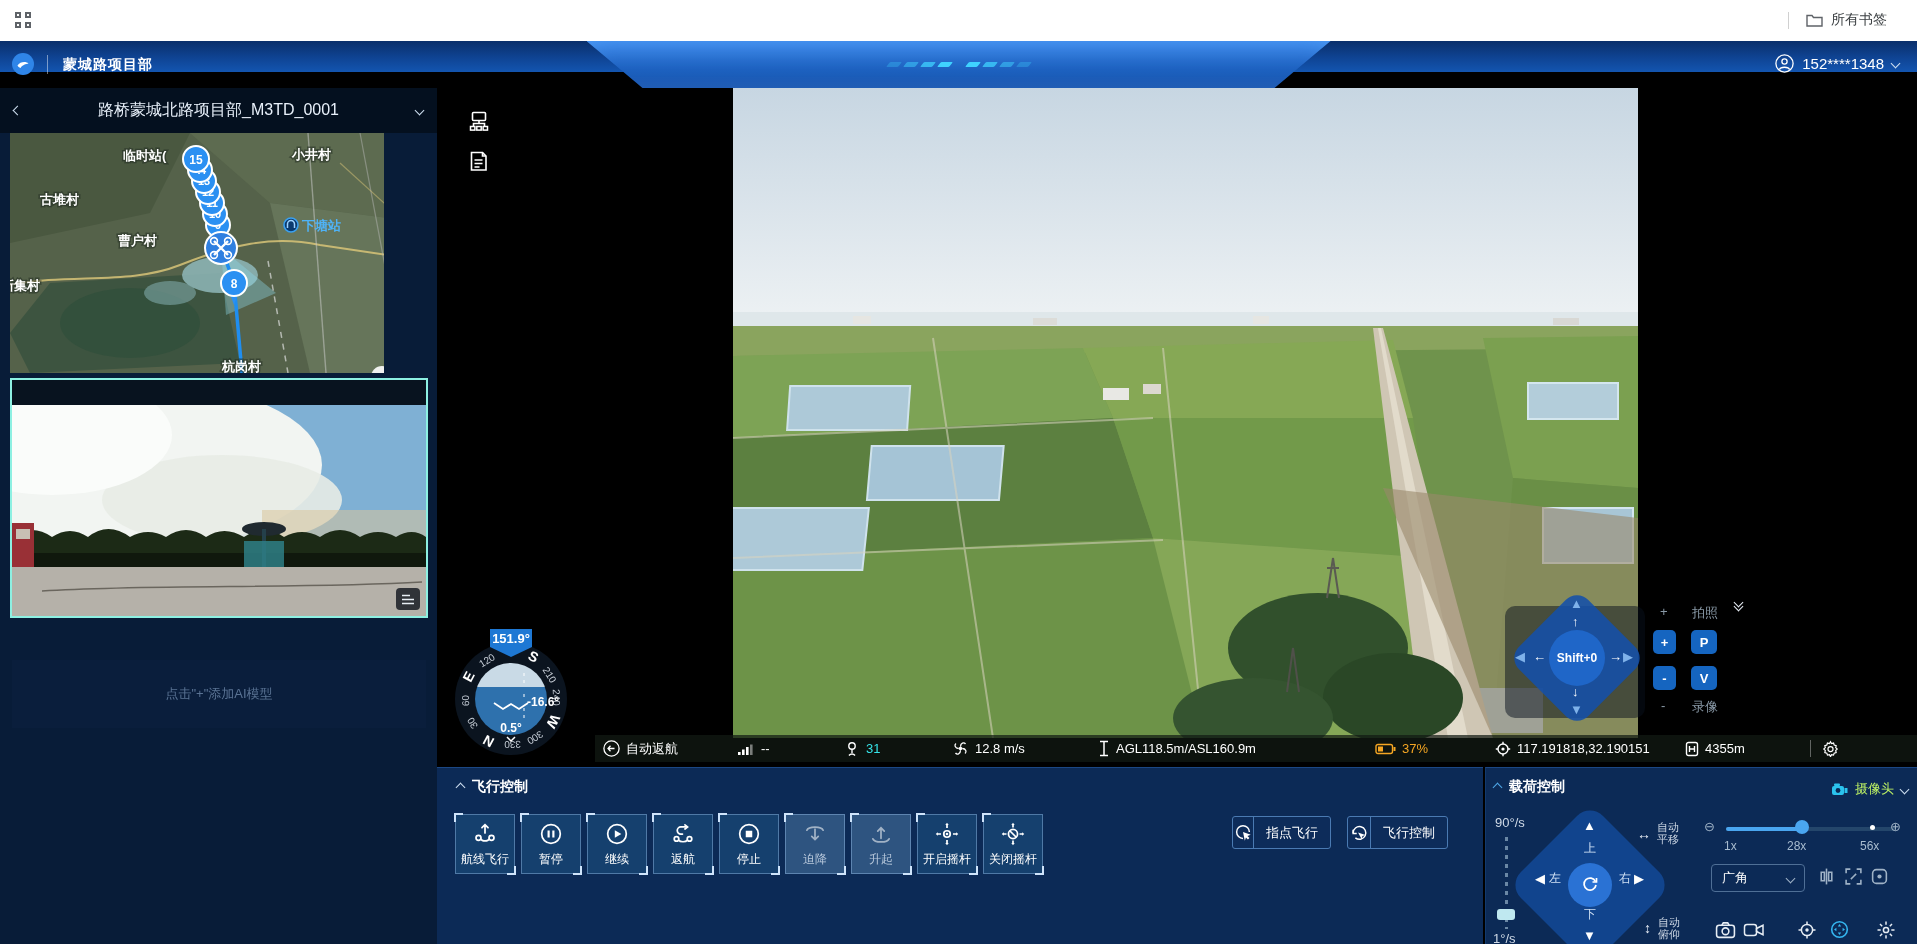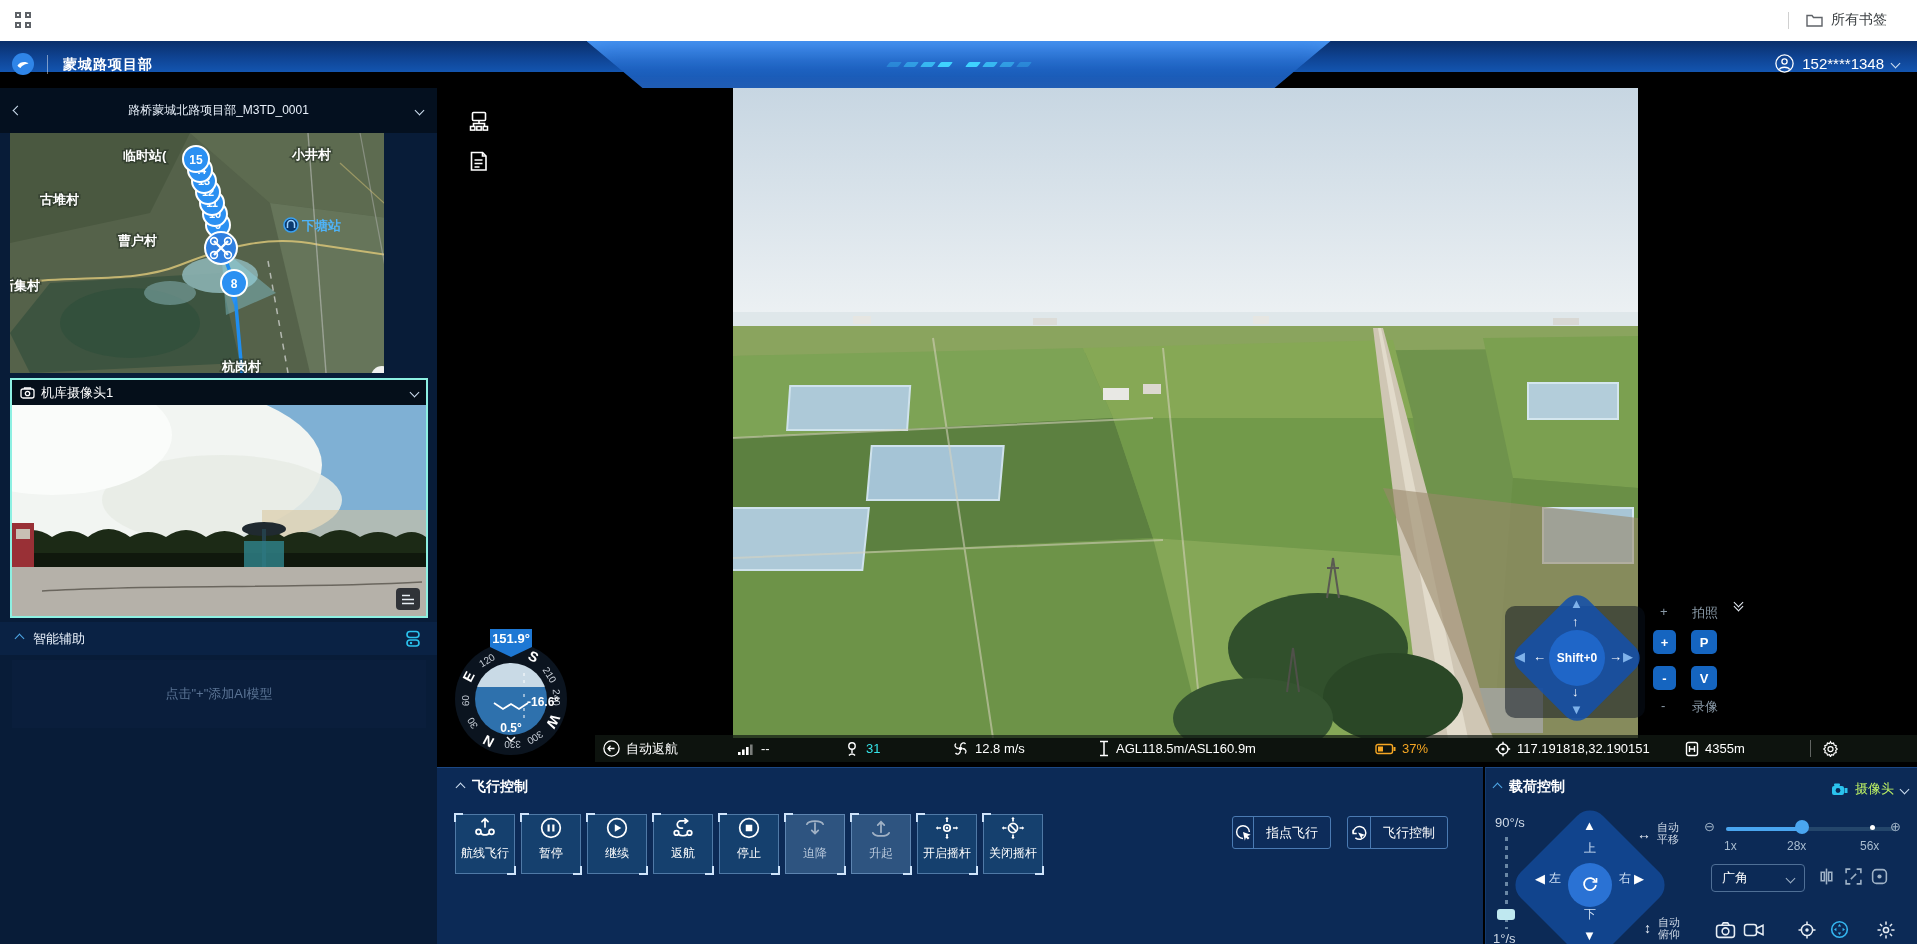--- a/index.html
+++ b/index.html
@@ -32,21 +32,21 @@
   
   .chev { display:inline-block; width:7px; height:7px; border-right:1.6px solid #cfe0f2; border-bottom:1.6px solid #cfe0f2; }
   .chev.down { transform:rotate(45deg); }
   .chev.up { transform:rotate(-135deg); }
   .chev.left { transform:rotate(135deg); }
   .chev.cyan { border-color:#4fa8e8; }
 
   
   .left-panel { position:absolute; left:0; top:88px; width:437px; height:856px; background:#081c38; }
   .device-header { position:absolute; left:0; top:0; width:437px; height:45px; background:#04101f; display:flex; align-items:center; }
-  .device-name { position:absolute; left:50%; transform:translateX(-50%); color:#e8f0fa; font-size:12px; white-space:nowrap; }
+  .device-name { position:absolute; left:50%; transform:translateX(-50%); color:#e8f0fa; font-size:16px; white-space:nowrap; }
   .map-box { position:absolute; left:10px; top:45px; width:374px; height:240px; overflow:hidden; background:#4c5a42; }
   .cam-box { position:absolute; left:10px; top:290px; width:418px; height:240px; border:2px solid #8df0e2; background:#08131f; }
   .cam-header { position:absolute; left:0; top:0; width:100%; height:25px; background:rgba(5,13,24,.68); z-index:3; display:flex; align-items:center; gap:6px; padding:0 8px; color:#fff; font-size:13px; }
   .cam-header .chev { margin-left:auto; }
   .cam-list-btn { position:absolute; right:6px; bottom:6px; width:24px; height:22px; background:rgba(10,16,24,.78); border-radius:4px; z-index:3; display:flex; align-items:center; justify-content:center; }
   .ai-header { position:absolute; left:0; top:534px; width:437px; height:33px; background:#0a2244; display:flex; align-items:center; gap:10px; padding:0 16px; color:#eaf2fc; font-size:13px; }
   .ai-model-icon { margin-left:auto; }
   .ai-box { position:absolute; left:12px; top:572px; width:414px; height:68px; background:#0a1e3c; display:flex; align-items:center; justify-content:center; }
   .ai-hint { color:#5a7394; font-size:13px; }
 
@@ -71,21 +71,21 @@
 
   .cam-quick { position:absolute; left:1213px; top:512px; width:120px; height:125px; }
   .cq-gray { position:absolute; color:#8a9aa8; font-size:13px; }
   .cq-btn { position:absolute; width:23px; height:24px; background:#1565c0; border-radius:5px; color:#fff; font-size:13px; font-weight:bold; display:flex; align-items:center; justify-content:center; }
   .dbl-chev { position:absolute; left:85px; top:2px; display:flex; flex-direction:column; gap:-2px; }
   .dbl-chev .chev { border-color:#e8eef6; margin-top:-3px; }
 
   
   .flight-panel { position:absolute; left:437px; top:767px; width:1046px; height:177px; background:#0c2a56; border-top:1px solid #1b4784; }
   .panel-title { position:absolute; display:flex; align-items:center; gap:8px; color:#fff; font-size:14px; font-weight:bold; }
-  .fbtn { position:absolute; top:46px; width:60px; height:60px; background:#15406e; border:1px solid rgba(150,190,235,.45); display:flex; flex-direction:column; align-items:center; justify-content:flex-start; gap:4px; cursor:pointer; }
+  .fbtn { position:absolute; top:46px; width:60px; height:60px; background:#15406e; border:1px solid rgba(150,190,235,.45); display:flex; flex-direction:column; align-items:center; justify-content:center; gap:4px; cursor:pointer; }
   .fbtn::before { content:""; position:absolute; left:-2px; top:-2px; width:7px; height:7px; border-left:2px solid #cfe4fb; border-top:2px solid #cfe4fb; }
   .fbtn::after { content:""; position:absolute; right:-2px; bottom:-2px; width:7px; height:7px; border-right:2px solid #cfe4fb; border-bottom:2px solid #cfe4fb; }
   .fbtn .flbl { color:#fff; font-size:12px; white-space:nowrap; }
   .fbtn.disabled { background:#2e5480; }
   .fbtn.disabled .flbl { color:#b9c9dc; }
   .fbtn.disabled svg { opacity:.55; }
   .action-btn { position:absolute; top:48px; height:33px; background:#0d2c5a; border:1px solid #4a7ab2; border-radius:3px; display:flex; align-items:center; cursor:pointer; }
   .action-btn .ic { width:34px; display:flex; align-items:center; justify-content:center; }
   .action-btn .sep { width:1px; height:100%; background:#4a7ab2; }
   .action-btn .al { padding:0 12px; color:#fff; font-size:13px; white-space:nowrap; }
@@ -257,29 +257,20 @@
 
         <g>
           <path d="M219 158 L229 158 L224 172 Z" fill="#2b90f2"></path>
           <circle cx="224" cy="150" r="13" fill="#2b90f2" stroke="#fff" stroke-width="2"></circle>
           <text x="224" y="155" font-size="12" font-weight="bold" fill="#fff" text-anchor="middle">8</text>
         </g>
       </svg>
     </div>
 
     <div class="cam-box">
-      <div class="cam-header">
-        <svg width="15" height="13" viewBox="0 0 15 13">
-          <rect x="1" y="3" width="13" height="9" rx="2" fill="none" stroke="#fff" stroke-width="1.3"></rect>
-          <circle cx="7.5" cy="7.5" r="2.2" fill="none" stroke="#fff" stroke-width="1.3"></circle>
-          <path d="M4.5 3 V2 h6 v1" stroke="#fff" stroke-width="1.3" fill="none"></path>
-        </svg>
-        <span>机库摄像头1</span>
-        <span class="chev down"></span>
-      </div>
       <svg width="414" height="211" viewBox="0 0 414 211" style="position:absolute;left:0;top:25px">
         <rect width="414" height="211" fill="#9fc2dc"></rect>
         <rect width="414" height="211" fill="#7fb0d4"></rect>
         <ellipse cx="120" cy="60" rx="190" ry="85" fill="#f2f5f2"></ellipse>
         <ellipse cx="210" cy="95" rx="120" ry="45" fill="#e8ece6" opacity=".9"></ellipse>
         <ellipse cx="40" cy="30" rx="120" ry="60" fill="#fafcfa"></ellipse>
         <rect x="250" y="105" width="164" height="40" fill="#d8c49a" opacity=".55"></rect>
         <path d="M0 132 q20 -14 40 0 q18 -12 36 0 q20 -16 42 0 q18 -10 36 0 q20 -14 40 0 q18 -12 38 0 q20 -14 40 0 q18 -10 36 0 q20 -14 40 0 q18 -10 36 0 q16 -10 30 0 V160 H0 Z" fill="#1c2a16"></path>
         <rect x="0" y="148" width="414" height="14" fill="#10180d"></rect>
         <rect x="0" y="162" width="414" height="49" fill="#b5b1a9"></rect>
@@ -290,31 +281,20 @@
         <rect x="250" y="124" width="4" height="38" fill="#24404a"></rect>
         <rect x="232" y="136" width="40" height="26" fill="#2e7f86" opacity=".85"></rect>
       </svg>
       <span class="cam-list-btn">
         <svg width="14" height="11" viewBox="0 0 14 11">
           <path d="M1 1.5h8M1 5.5h12M1 9.5h12" stroke="#e8eef4" stroke-width="1.6"></path>
         </svg>
       </span>
     </div>
 
-    <div class="ai-header">
-      <span class="chev up cyan"></span>
-      <span>智能辅助</span>
-      <span class="ai-model-icon">
-        <svg width="16" height="18" viewBox="0 0 16 18">
-          <rect x="2" y="1.5" width="12" height="6" rx="3" fill="none" stroke="#2bc3ee" stroke-width="1.6"></rect>
-          <rect x="2" y="10" width="12" height="6" rx="3" fill="none" stroke="#2bc3ee" stroke-width="1.6"></rect>
-          <circle cx="6" cy="13" r="1.2" fill="#2bc3ee"></circle>
-        </svg>
-      </span>
-    </div>
     <div class="ai-box">
       <span class="ai-hint">点击"+"添加AI模型</span>
     </div>
   </div>
 
   <div class="video-area">
 
     <svg width="905" height="650" viewBox="0 0 905 650" style="position:absolute;left:296px;top:0">
       <defs>
         <linearGradient id="sky" x1="0" y1="0" x2="0" y2="1">

